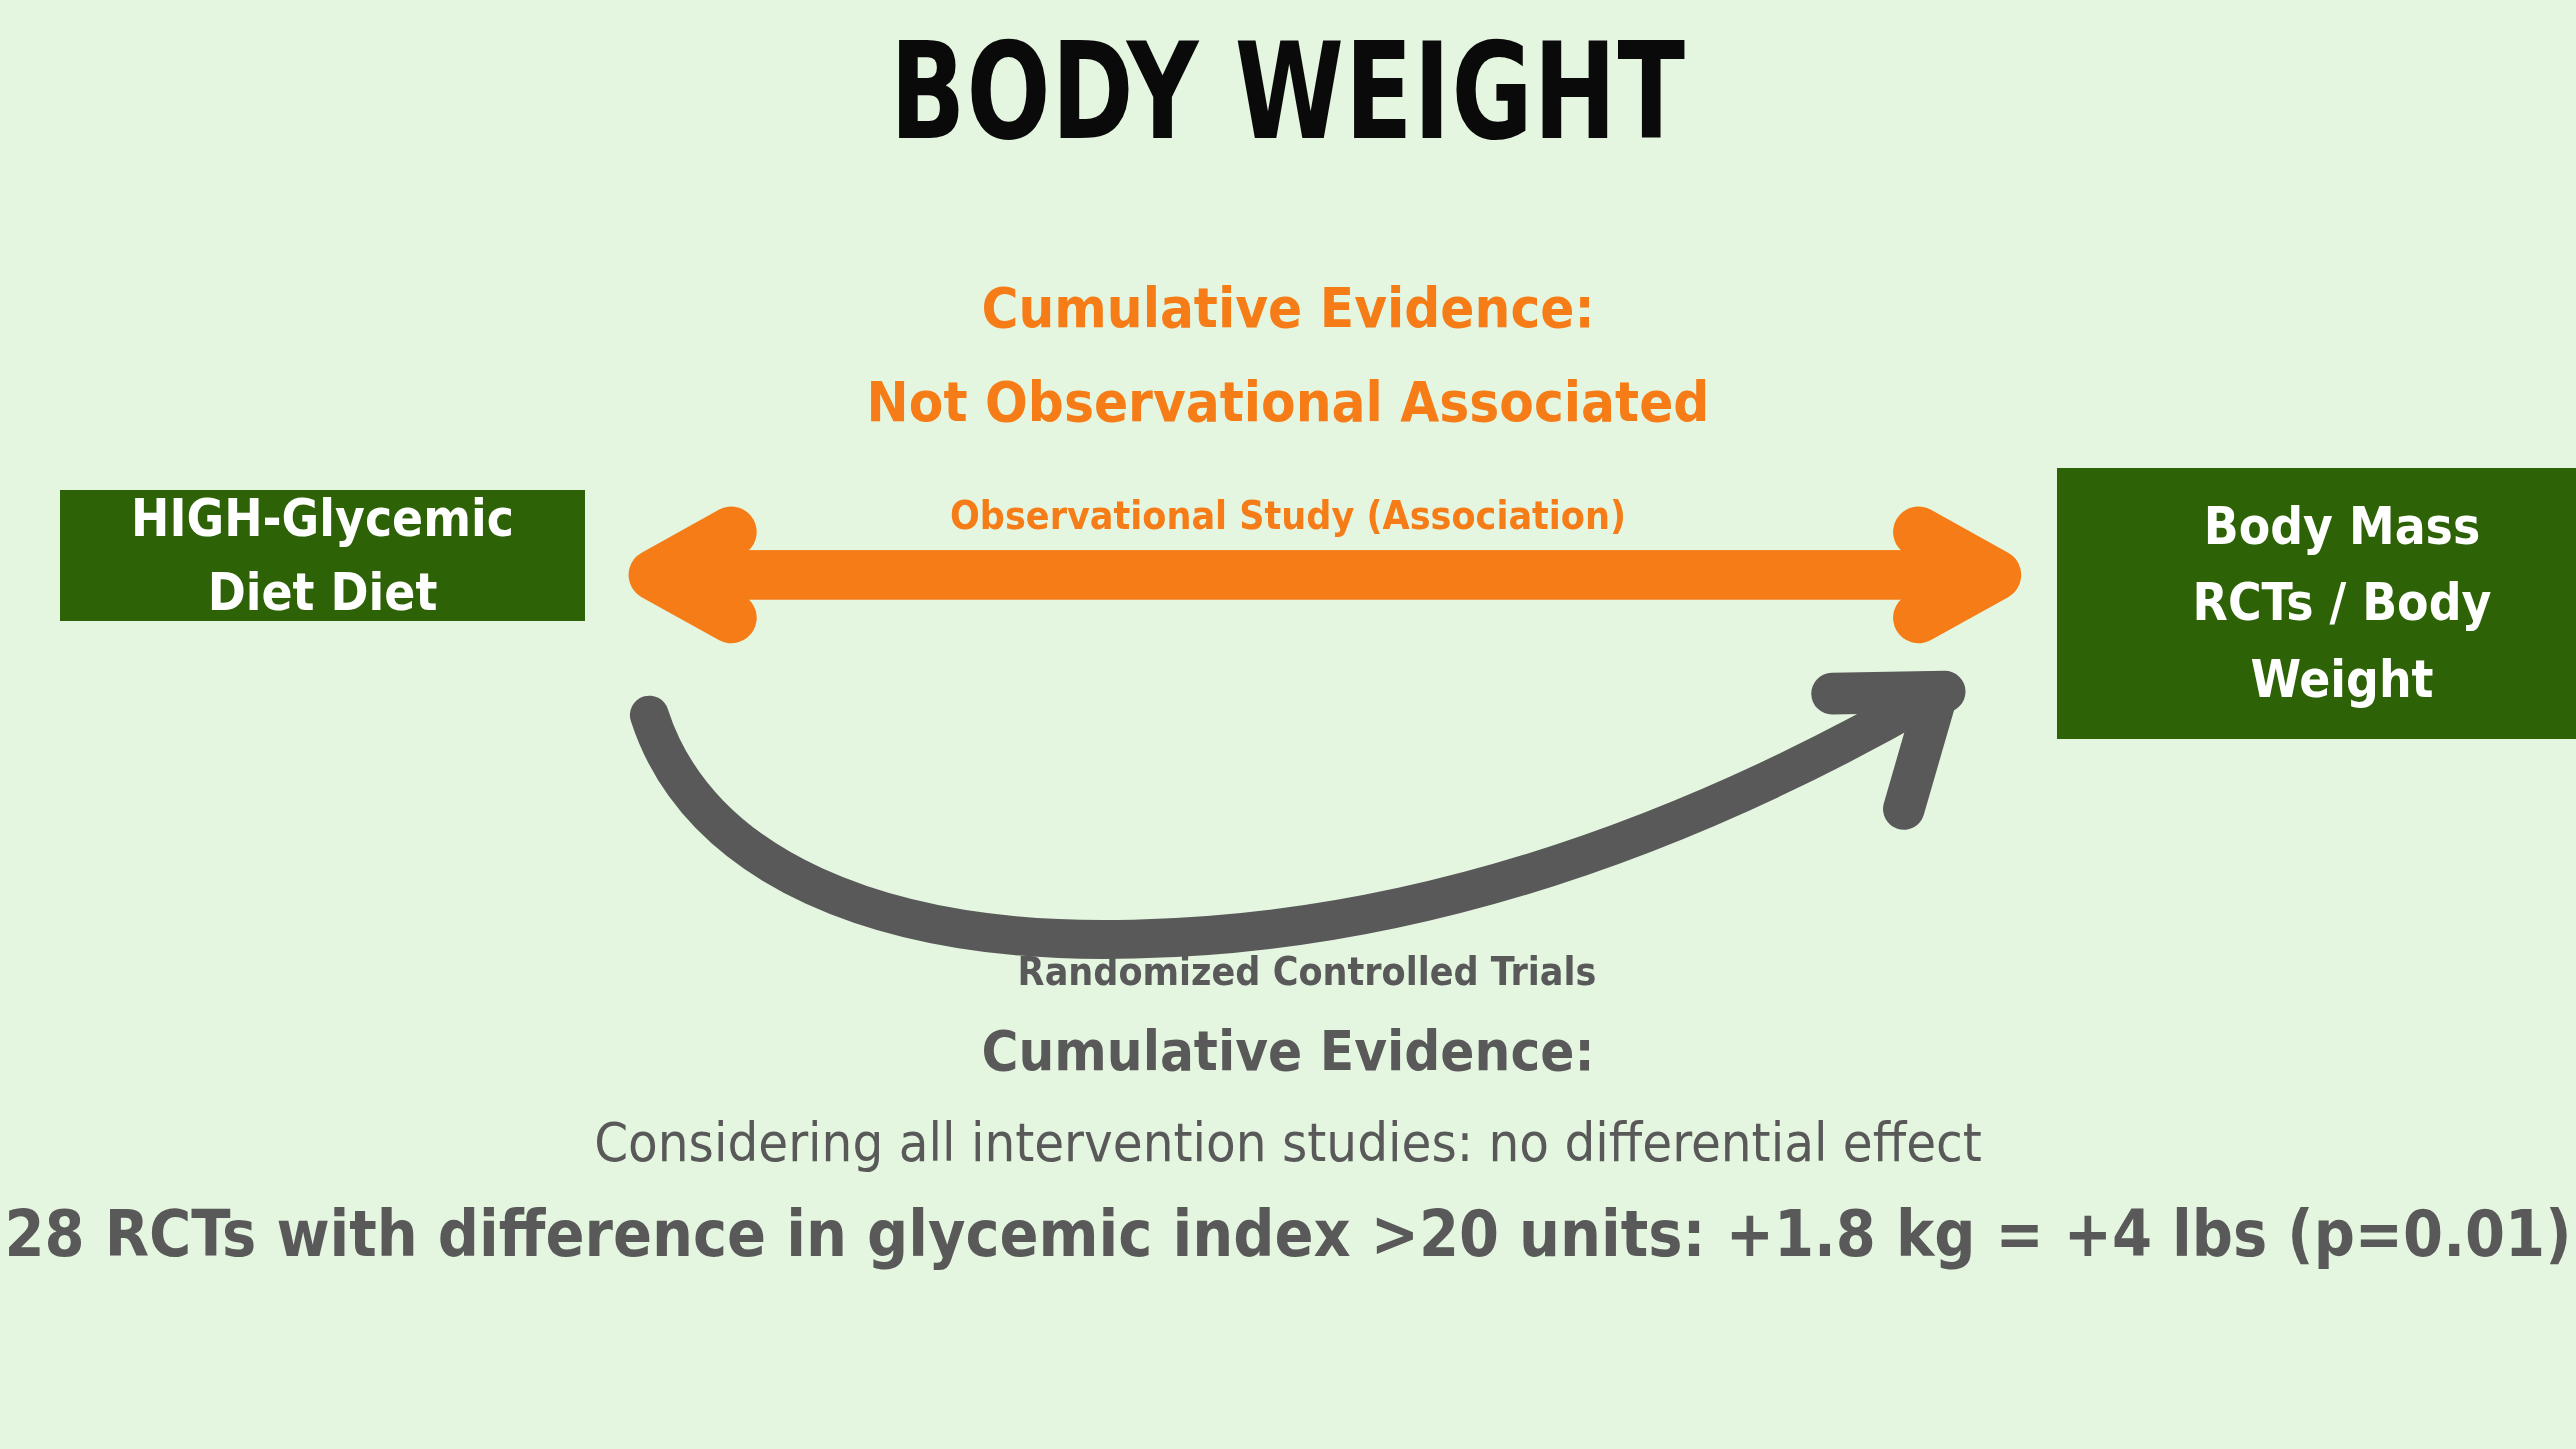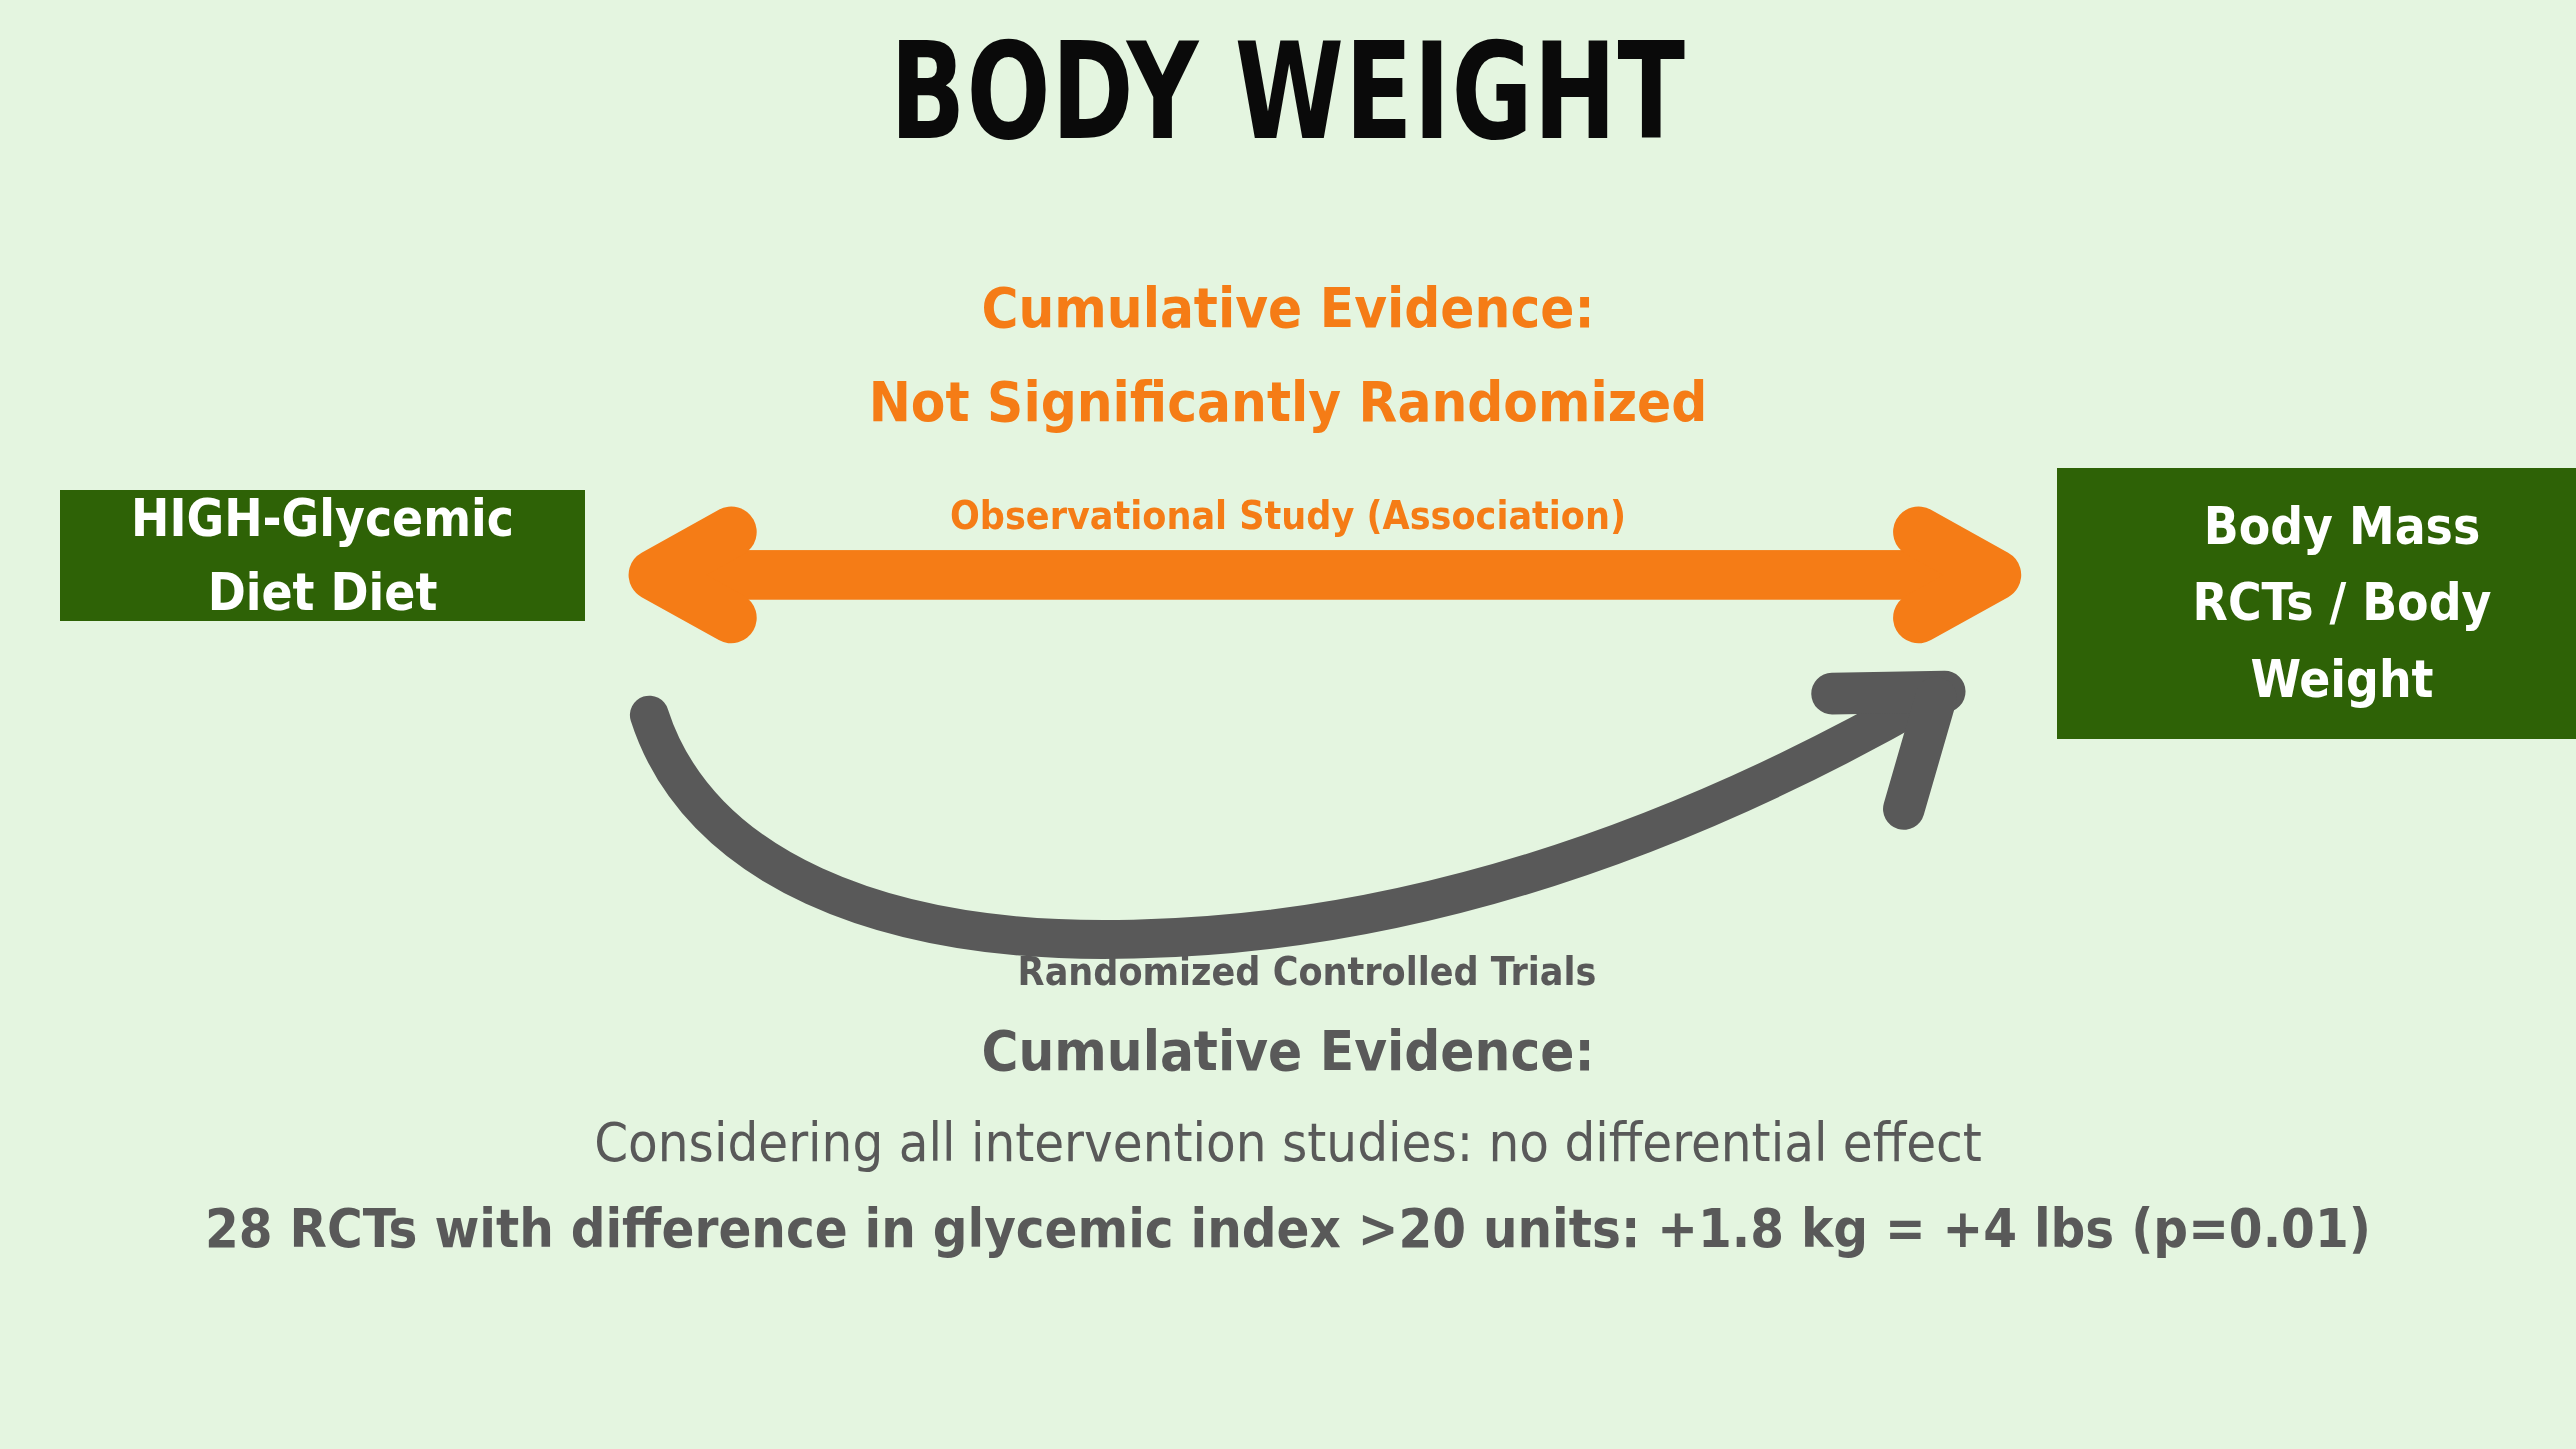--- a/index.html
+++ b/index.html
@@ -117,32 +117,32 @@
     left: 0;
     width: 2576px;
     text-align: center;
     color: #595959;
     font-family: "DejaVu Sans Condensed", "Liberation Sans Narrow", "Liberation Sans", sans-serif;
     white-space: nowrap;
   }
   .gray-label.rct-label { top: 949px; font-size: 39px; font-weight: 700; padding-left: 19px; }
   .gray-label.cum-head  { top: 1018px; font-size: 56px; font-weight: 700; }
   .gray-label.concl-1   { top: 1111px; font-size: 54px; font-weight: 400; }
-  .gray-label.concl-2   { top: 1197px; font-size: 54px; font-weight: 700; }
+  .gray-label.concl-2   { top: 1197px; font-size: 64px; font-weight: 700; }
 </style>
 </head>
 <body>
 
 <div class="stage">
 
   <div class="page-title">BODY WEIGHT</div>
 
   <div class="orange-heading l1">Cumulative Evidence:</div>
 
-  <div class="orange-heading l2">Not Significantly Randomized</div>
+  <div class="orange-heading l2">Not Observational Associated</div>
 
   <div class="orange-sublabel">Observational Study (Association)</div>
 
   <div class="node-box" id="box-left">
     <span>HIGH-Glycemic</span>
     <span>Diet Diet</span>
   </div>
 
   <div class="node-box" id="box-right">
     <span>Body Mass</span>

